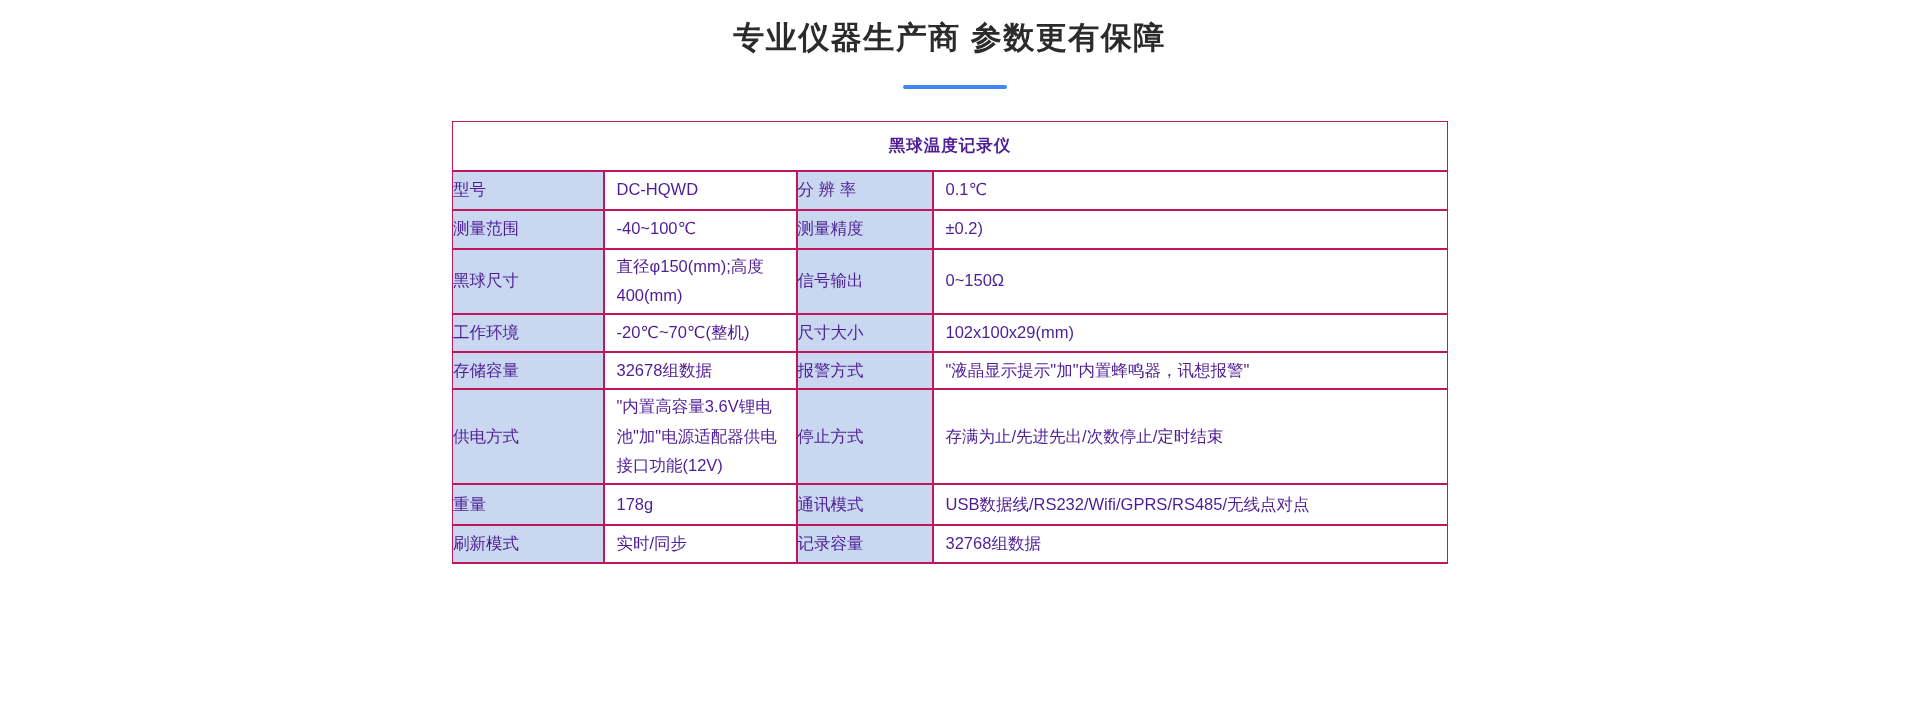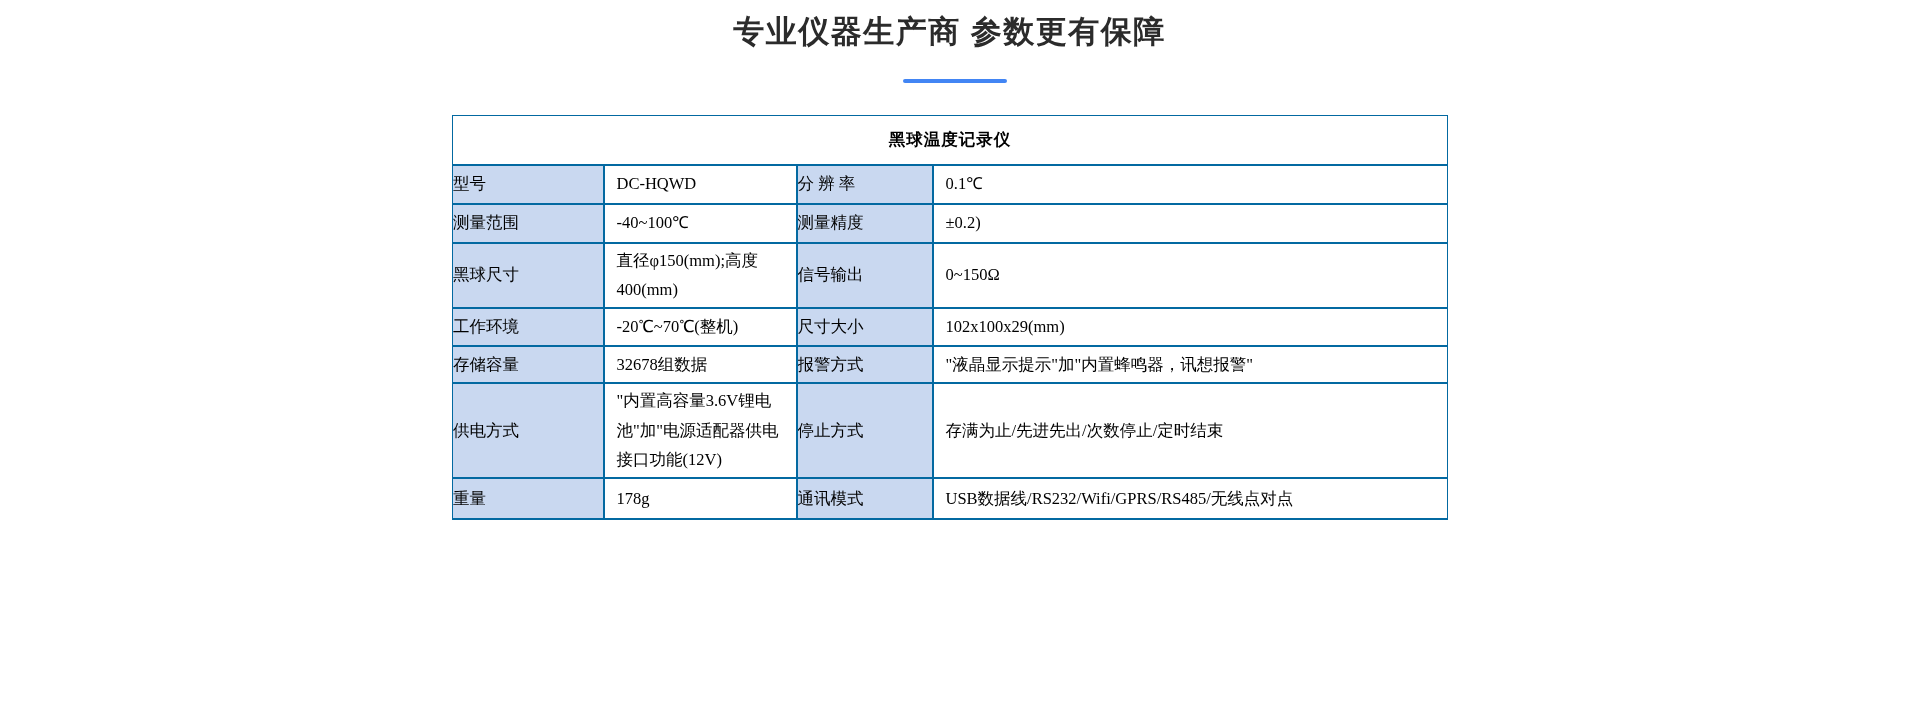--- a/index.html
+++ b/index.html
@@ -1,44 +1,43 @@
 <!DOCTYPE html>
 <html style="--accent: #4285f4; --label-bg: #c9d8f0;"><head>
 <meta charset="utf-8">
 <style>
   * { margin: 0; padding: 0; box-sizing: border-box; }
   html, body { width: 1920px; height: 717px; background: #ffffff; overflow: hidden; }
   body { font-family: "Liberation Sans", "DejaVu Sans", sans-serif; position: relative; }
 
-  .content { position: absolute; left: 452px; top: 0; width: 995px; height: 529px; padding-left: 24px; }
+  .content { position: absolute; left: 452px; top: 6px; width: 995px; height: 529px; padding-left: 24px; }
 
   .page-title {
     position: absolute; top: 12px; left: 0; width: 100%;
     text-align: center; font-size: 31px; font-weight: bold;
     color: #2b2b2b; letter-spacing: 1.5px; line-height: 40px;
   }
   .title-underline {
     position: absolute; top: 79px; left: 451px;
     width: 104px; height: 4px; border-radius: 2px;
     background: var(--accent, #4285f4);
   }
 
   table.spec {
     position: absolute; top: 115px; left: 0;
     width: 995px; border-collapse: collapse; table-layout: fixed;
     background: #ffffff;
   }
   table.spec td {
-    border: 2px solid #0369a1;
+    border: 2px solid #be185d;
     vertical-align: middle;
     font-size: 16.5px;
-    color: #000000;
+    color: #4c1d95;
     line-height: 1.8;
     overflow: hidden;
-    font-family: Liberation Serif, serif;
   }
   
   table.spec tr:first-child > td { border-top-width: 1px; }
   table.spec td:first-child    { border-left-width: 1px; }
   table.spec td:last-child     { border-right-width: 1px; }
 
   td.tbl-title {
     text-align: center; font-size: 20px; font-weight: bold;
     color: #222; letter-spacing: 1px; background: #ffffff;
   }
@@ -121,16 +120,22 @@
 
       <tr class="h-41">
         <td class="lbl">重量</td>
         <td class="val">178g</td>
         <td class="lbl">通讯模式</td>
         <td class="val">USB数据线/RS232/Wifi/GPRS/RS485/无线点对点</td>
       </tr>
 
 
 
+      <tr>
+        <td class="lbl">刷新模式</td>
+        <td class="val">实时/同步</td>
+        <td class="lbl">记录容量</td>
+        <td class="val">32768组数据</td>
+      </tr>
 
     </tbody>
   </table>
 </div>
 
 </body></html>

